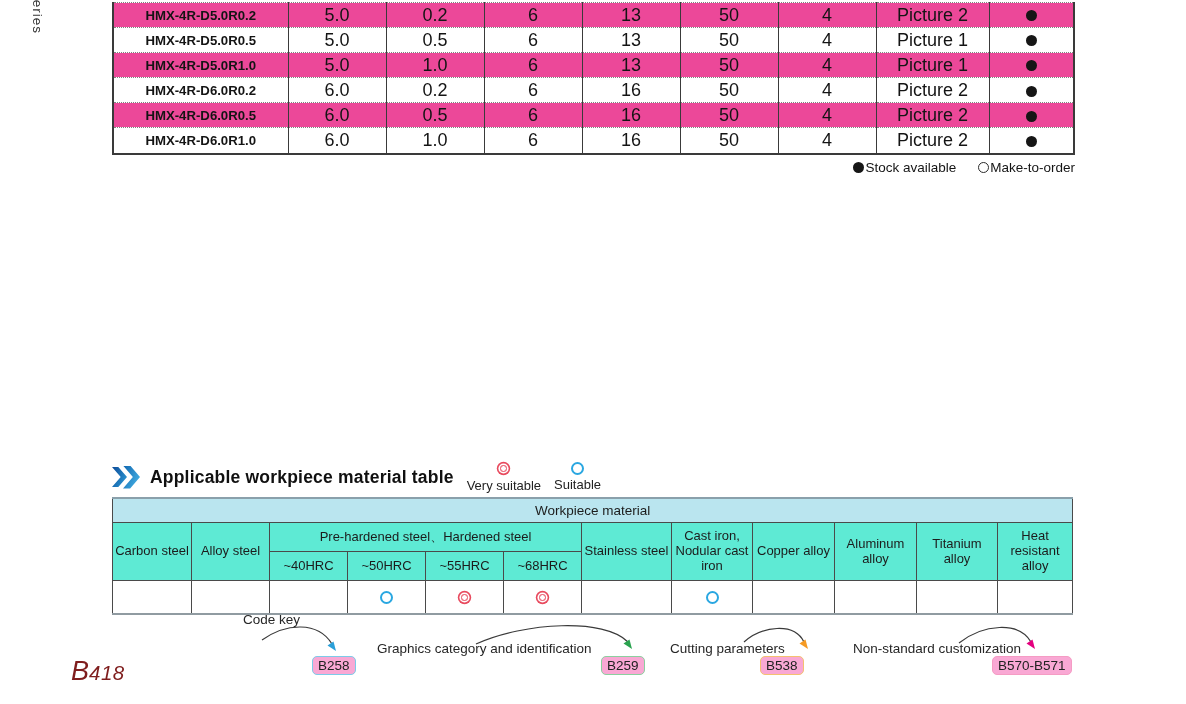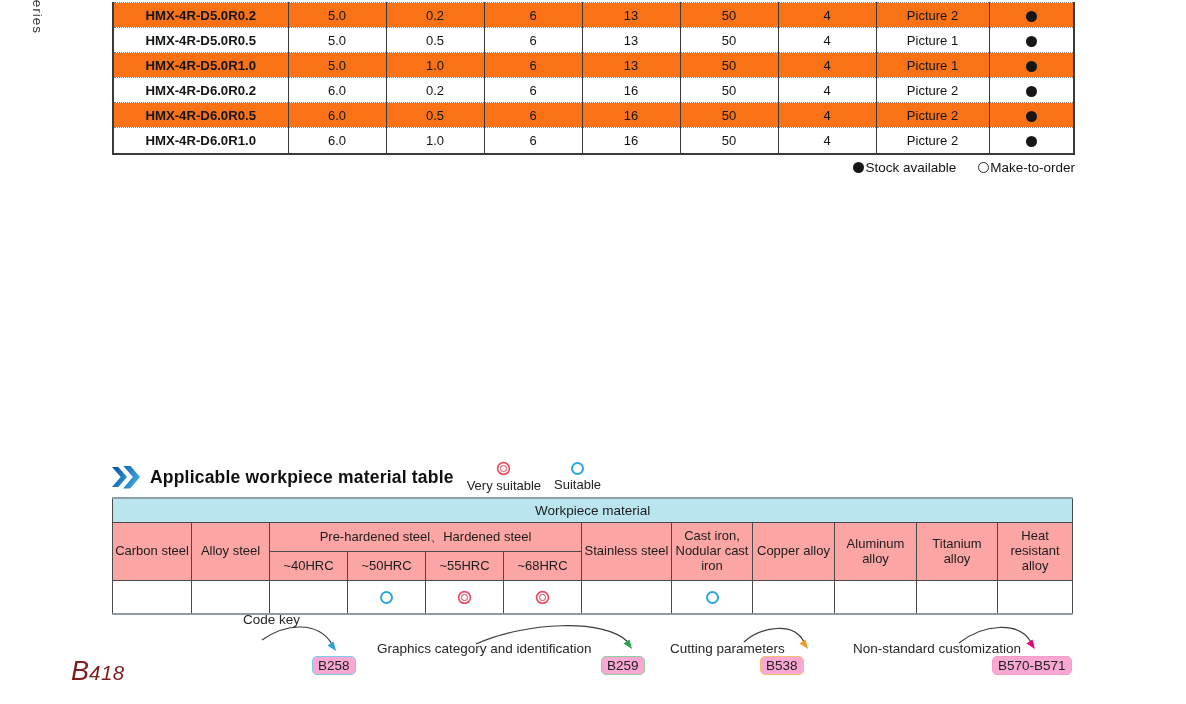--- a/index.html
+++ b/index.html
@@ -16,24 +16,24 @@
   
   .ptable{
     position:absolute;left:112px;top:2px;width:961px;
     border-collapse:collapse;table-layout:fixed;
     border:2px solid #3a3a3a;border-top:none;
   }
   .ptable td{
     border-left:1.4px solid #3a3a3a;
     border-top:1.2px dotted #808080;
     height:24.1px;padding:0;text-align:center;vertical-align:middle;
-    font-size:13px;color:#141414;overflow:hidden;white-space:nowrap;
+    font-size:18px;color:#141414;overflow:hidden;white-space:nowrap;
   }
   .ptable td.model{font-weight:bold;font-size:13.2px;}
-  .ptable tr.alt{background:#f97316;margin-left:40px;}
+  .ptable tr.alt{background:#ec4899;margin-left:40px;}
   .dotf{display:inline-block;width:11px;height:11px;border-radius:50%;background:#161616;vertical-align:middle;}
   .doto{display:inline-block;width:9px;height:9px;border-radius:50%;border:1.6px solid #2b2b2b;background:#fff;vertical-align:middle;}
   .plegend{
     position:absolute;left:112px;top:158px;width:963px;height:18px;
     display:flex;justify-content:flex-end;align-items:center;gap:22px;
     font-size:13.5px;color:#141414;
   }
   .plegend .li{display:flex;align-items:center;gap:1px;}
   
   .sechead{position:absolute;left:112px;top:461px;display:flex;align-items:center;}
@@ -50,21 +50,21 @@
   .sym-s{display:inline-block;width:9px;height:9px;border:2px solid #2aa7e1;border-radius:50%;}
   
   .mtable{
     position:absolute;left:112px;top:497px;width:961px;
     border-collapse:collapse;table-layout:fixed;
     border:1.4px solid #4a4a4a;
     border-top:2.6px solid #8aa0ab;border-bottom:2.6px solid #909ba1;
     font-size:13px;color:#1c1c1c;
   }
   .mtable th,.mtable td{border:1.4px solid #4a4a4a;padding:1px 1px;text-align:center;vertical-align:middle;line-height:1.13;}
-  .mtable th{background:#fca5a5;font-weight:normal;}
+  .mtable th{background:#5eead4;font-weight:normal;}
   .mtable tr.mt-span th{background:#bae5ef;height:21px;font-size:13.5px;}
   .mtable tr.mt-h1 th{height:26px;}
   .mtable tr.mt-h2 th{height:26px;}
   .mtable tr.mt-data td{background:#fff;height:30px;}
   .mtable tr.mt-data td::before{content:"";display:inline-block;vertical-align:middle;}
   .mtable td.r-suitable::before{width:9px;height:9px;border:2px solid #2aa7e1;border-radius:50%;}
   .mtable td.r-very-suitable::before{width:5px;height:5px;border:1.6px solid #e84a5e;border-radius:50%;
     box-shadow:0 0 0 1.6px #fff,0 0 0 3.2px #e84a5e;margin:3.5px;}
   
   .ref-label{position:absolute;font-size:13.5px;color:#262626;white-space:nowrap;}

